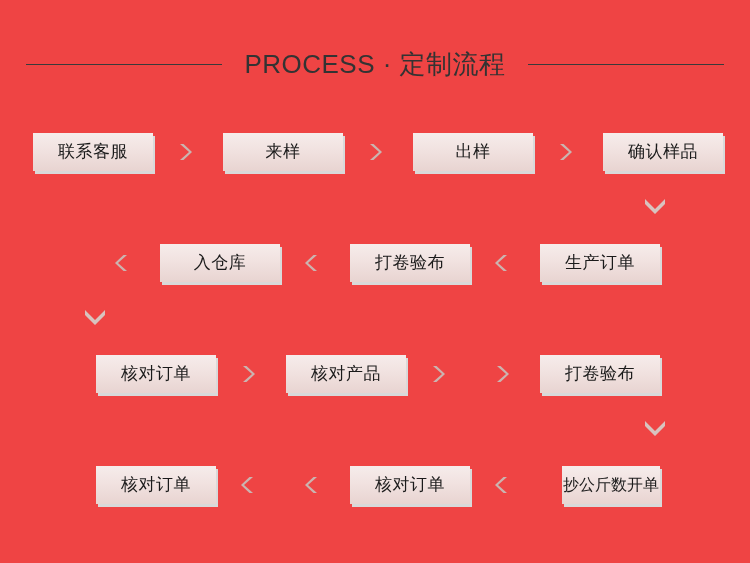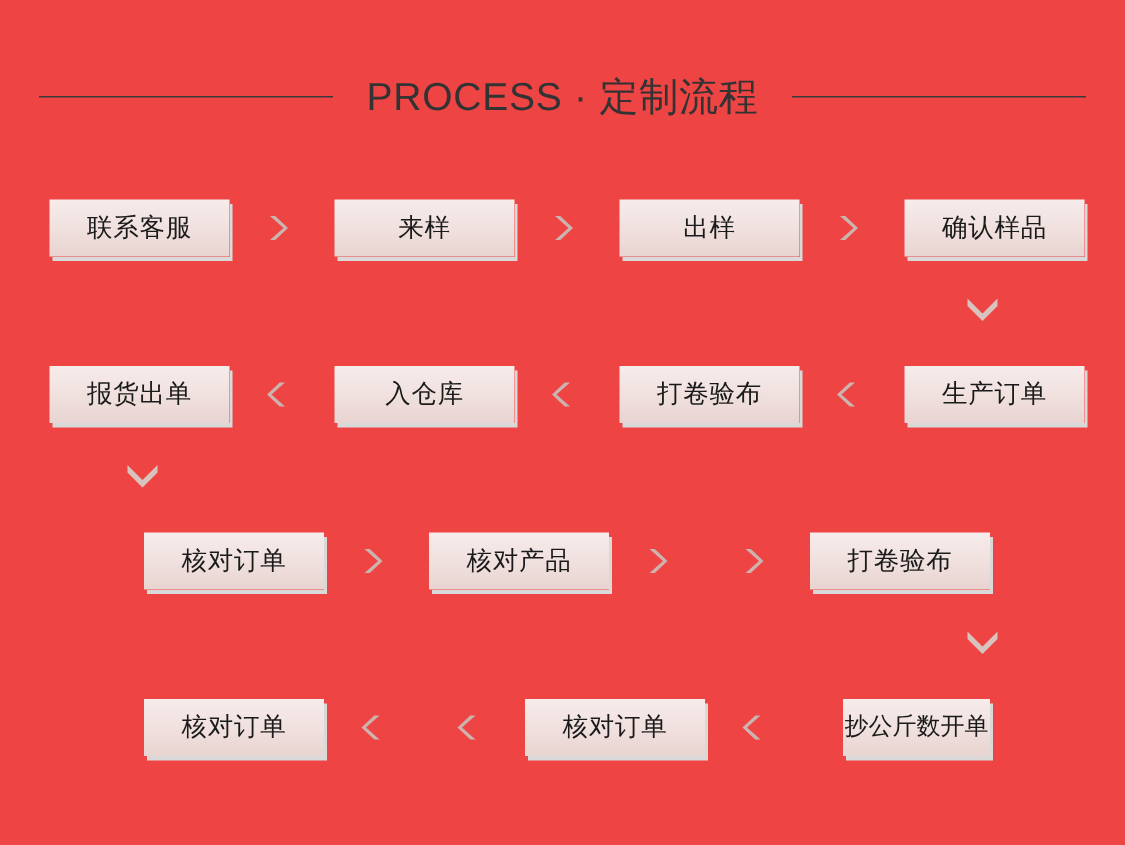--- a/index.html
+++ b/index.html
@@ -175,23 +175,20 @@
 
     <div class="row-gap">
       <span class="vchev right-col">
         <svg viewBox="0 0 26 20">
             <path d="M3 3 L13 13 L23 3 L23 8 L13 18 L3 8 Z" fill="currentColor"></path>
           </svg>
       </span>
     </div>
 
     <div class="flow-row">
-      <div class="cell">
-        <div class="node">报货出单</div>
-      </div>
       <div class="connector">
         <span class="chev">
           <svg viewBox="0 0 18 22">
               <path d="M14 3 L5 11 L14 19 L10.5 19 L2 11 L10.5 3 Z" fill="currentColor"></path>
             </svg>
         </span>
       </div>
       <div class="cell">
         <div class="node">入仓库</div>
       </div>

